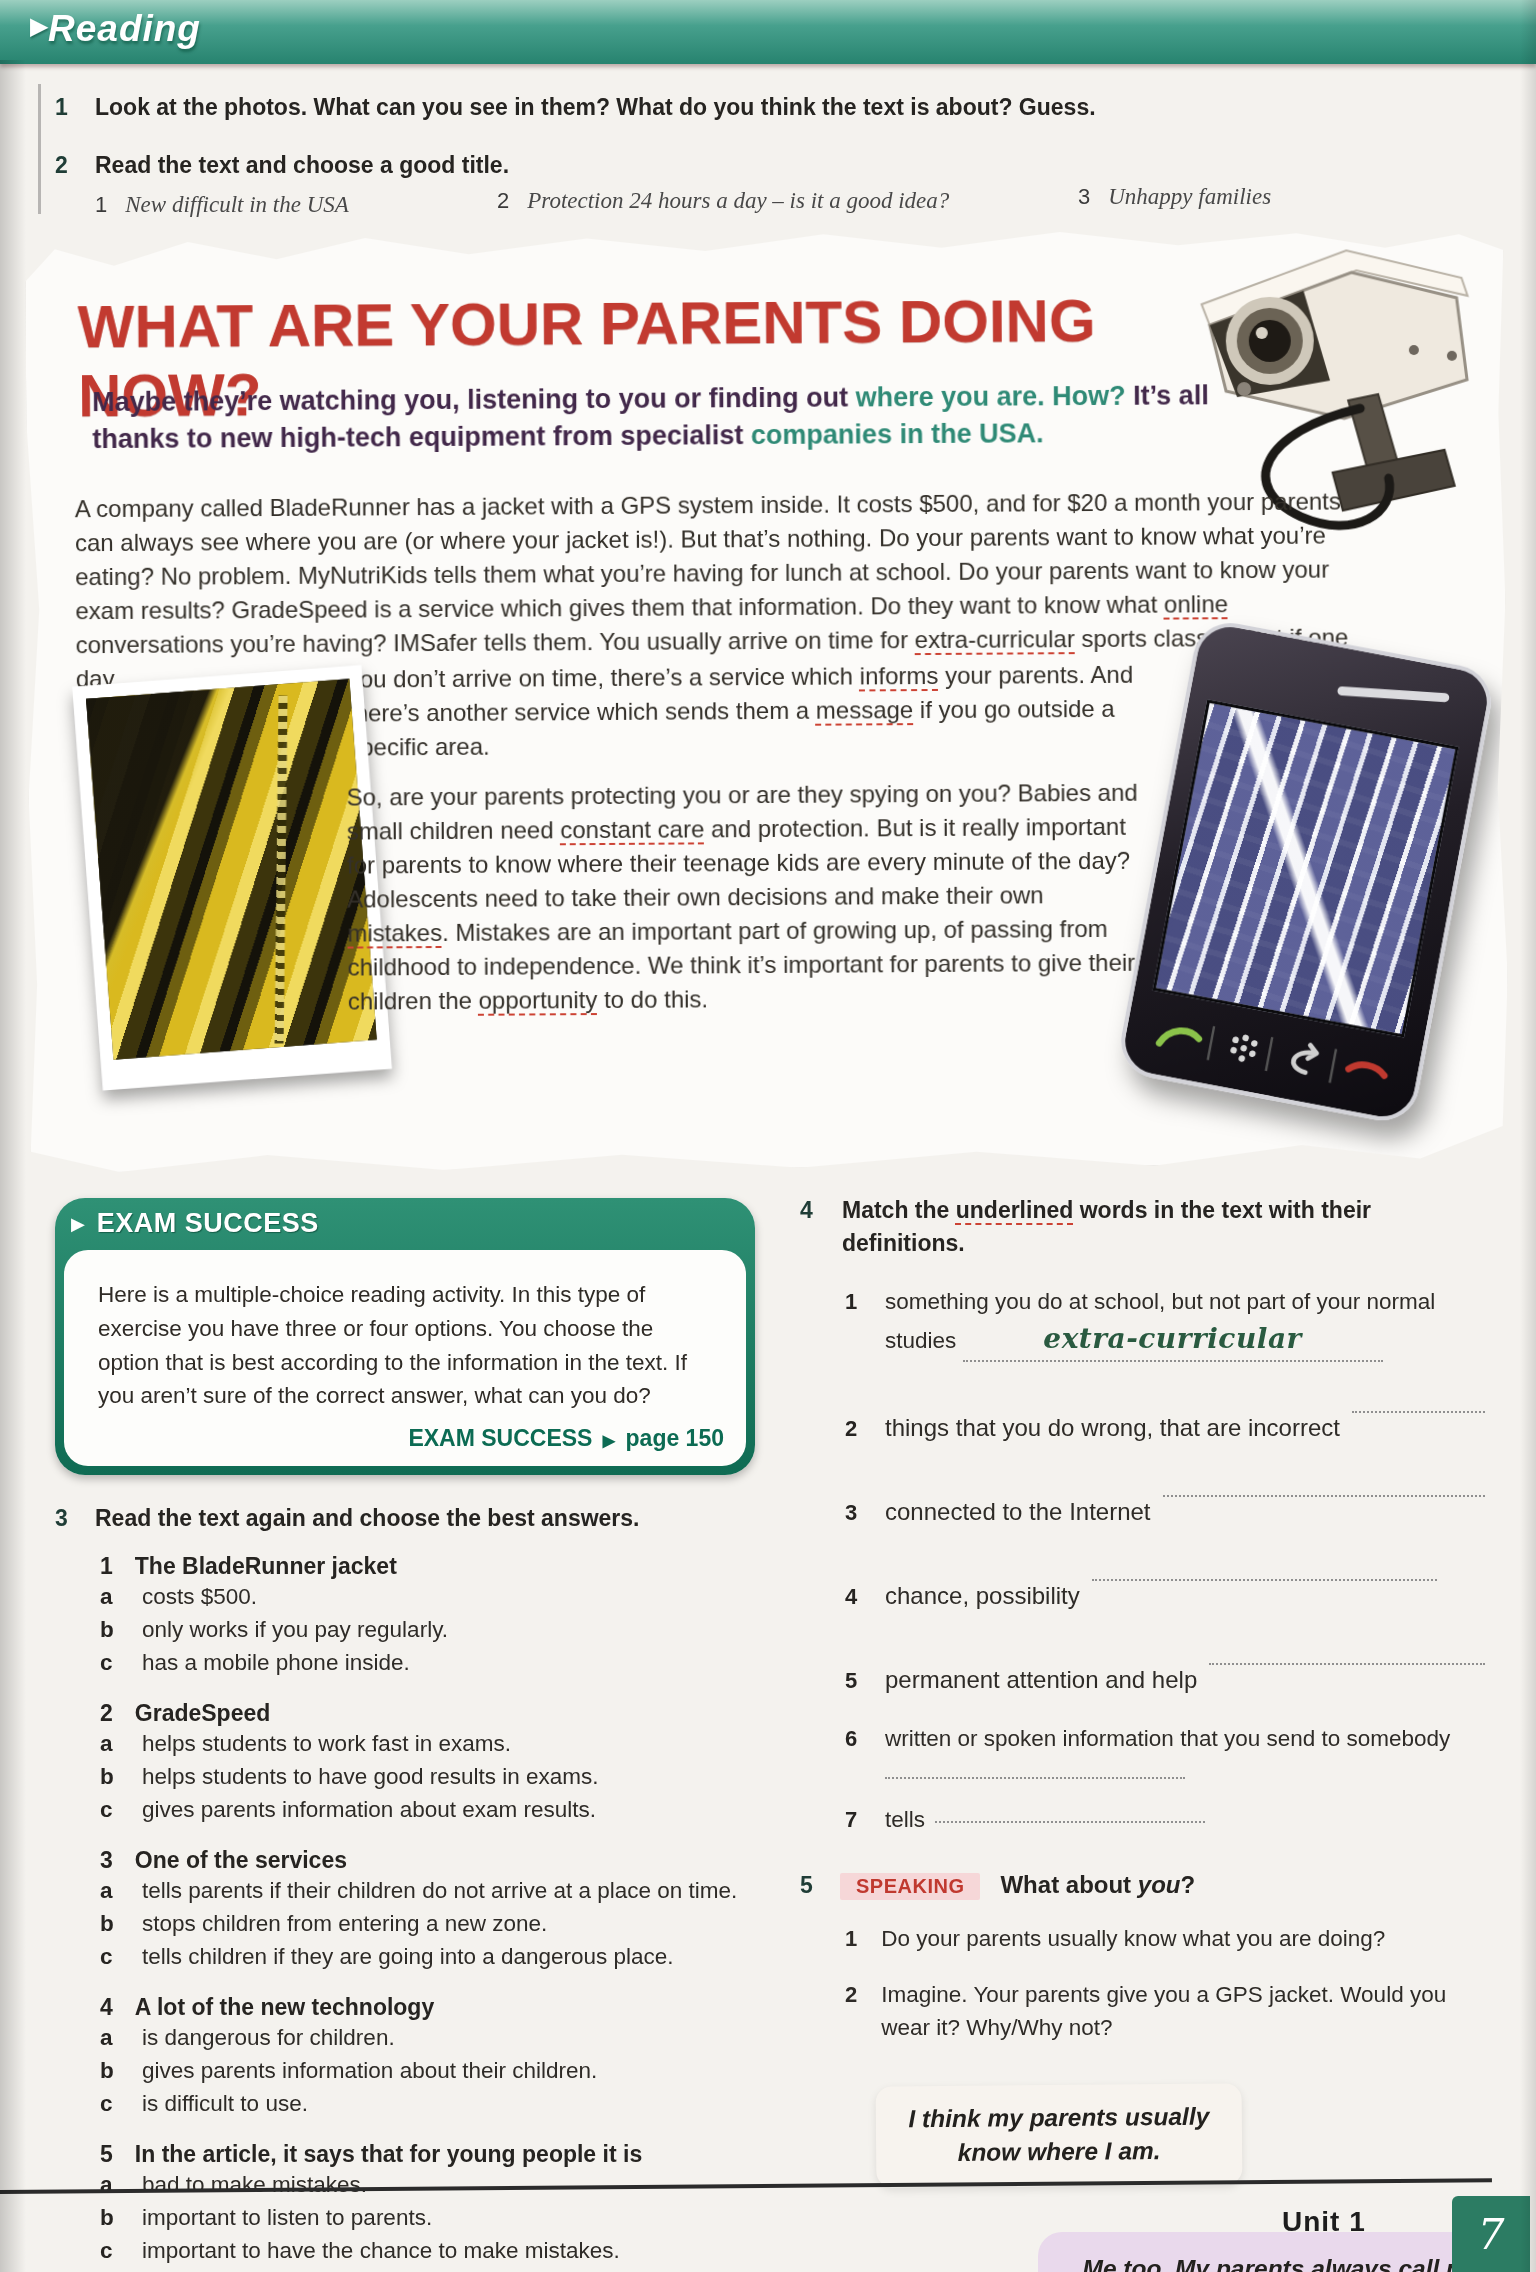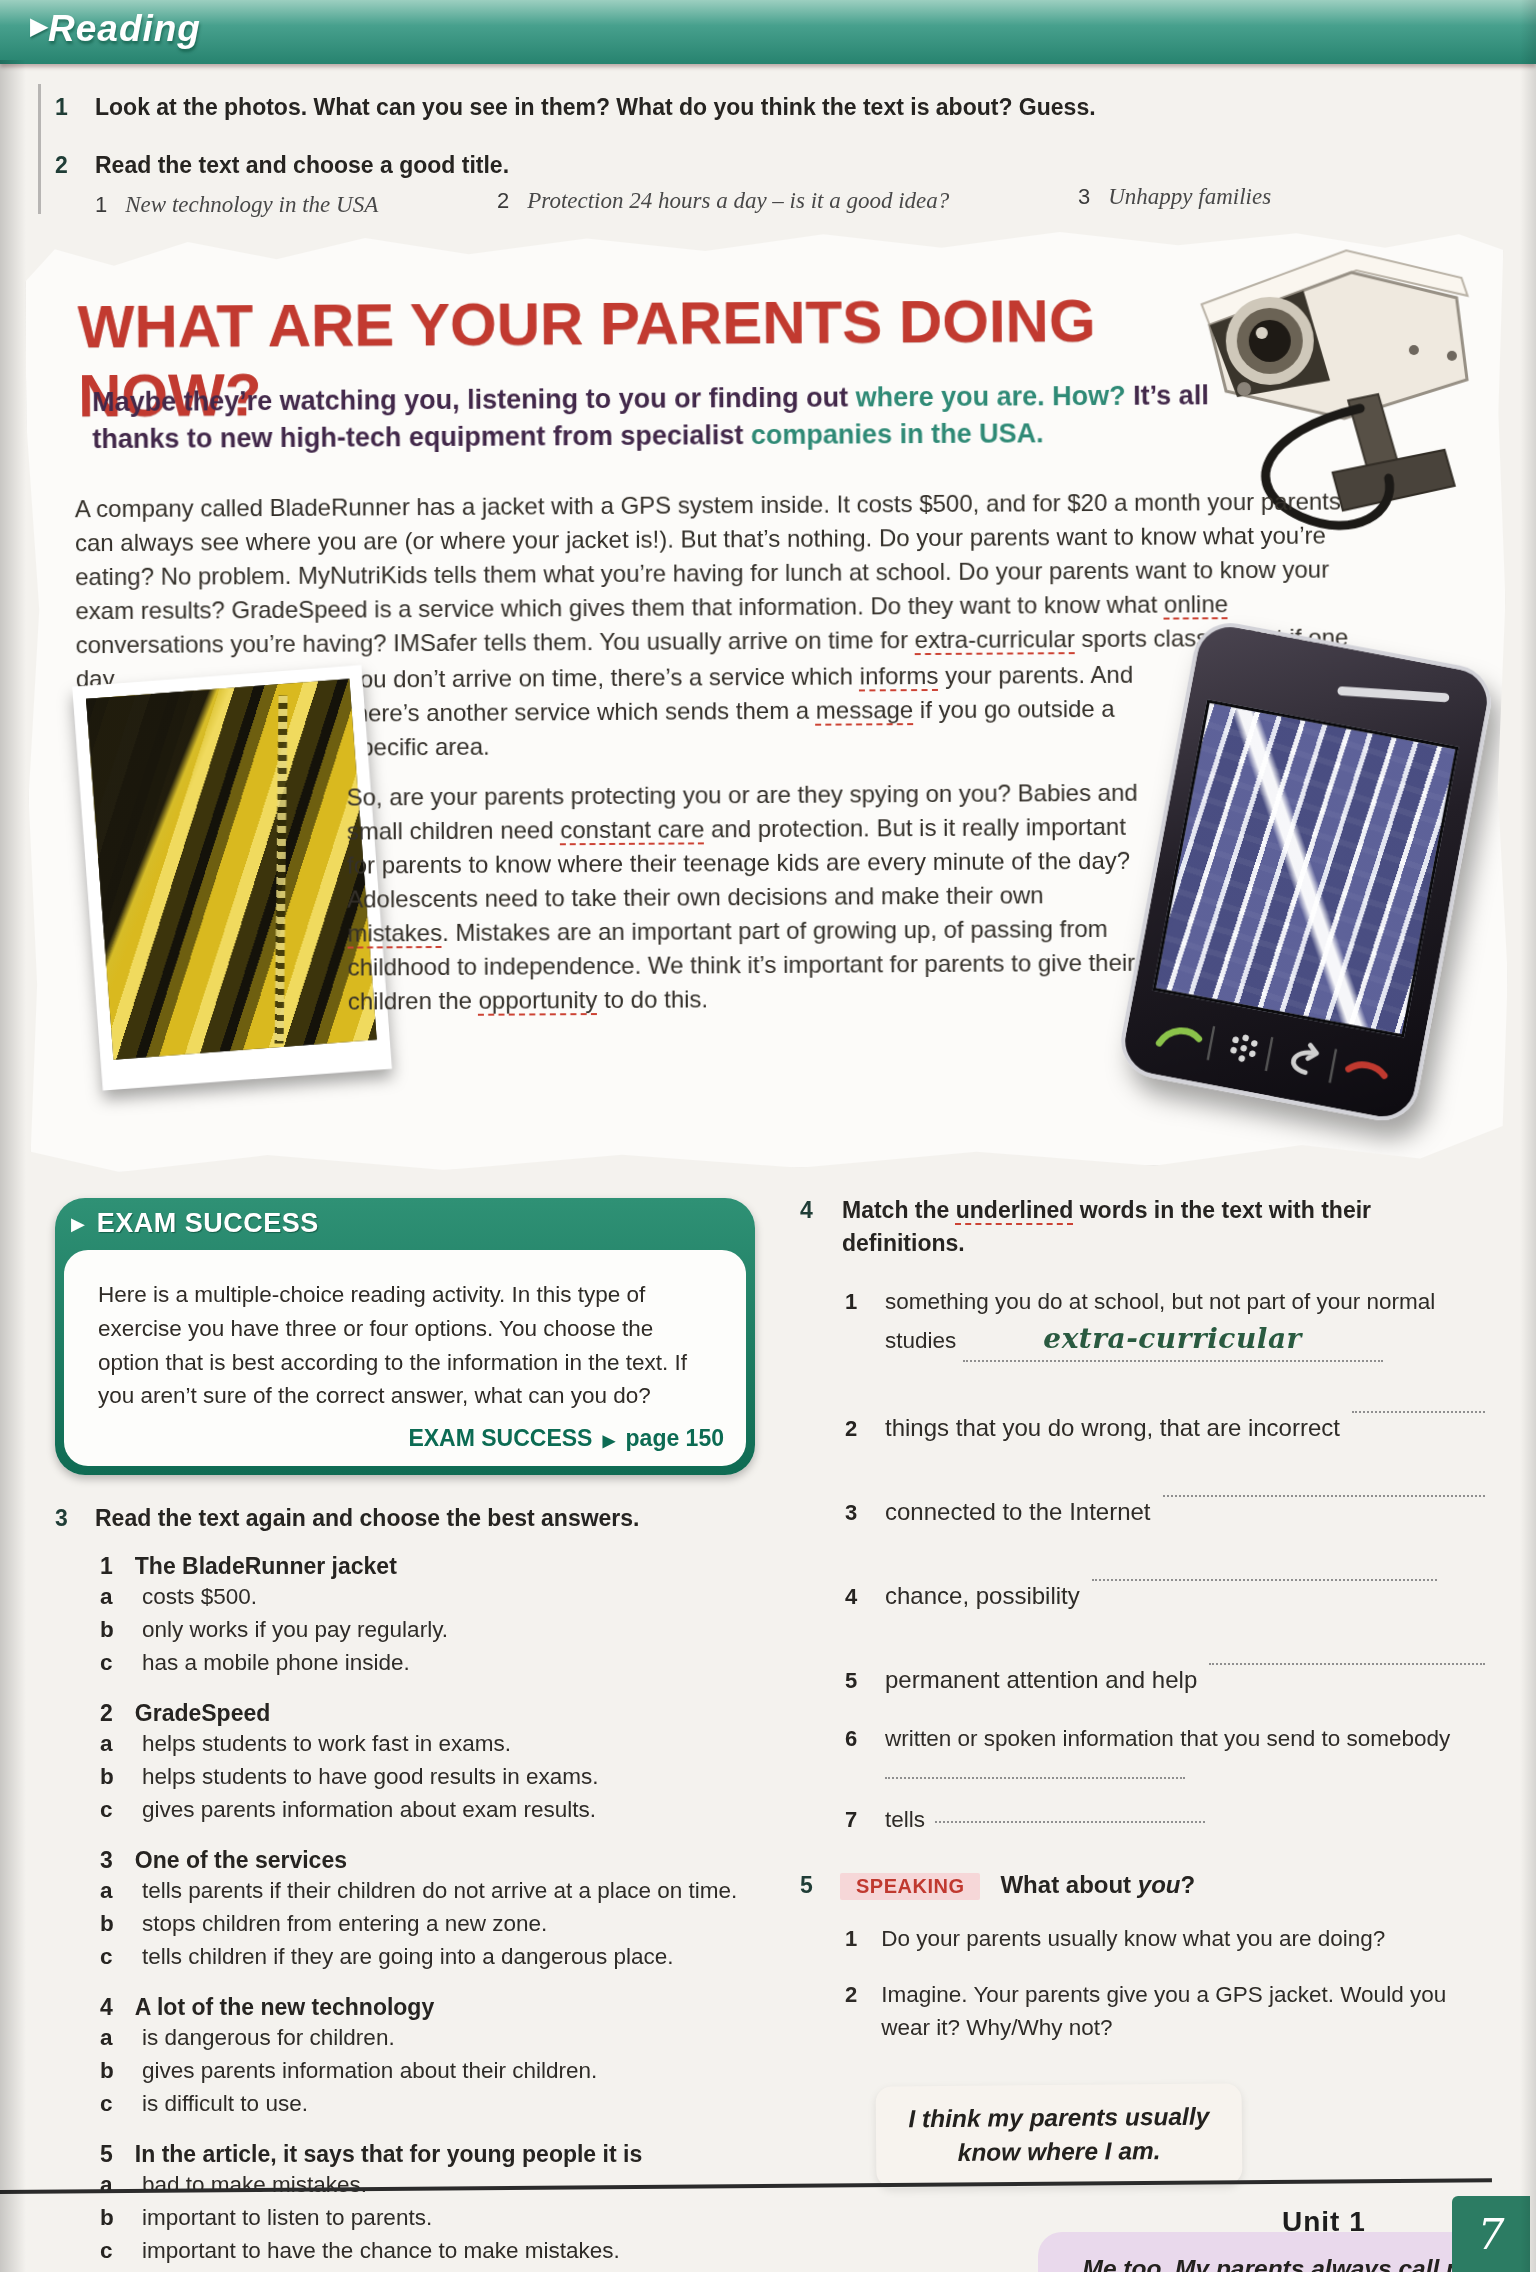--- a/index.html
+++ b/index.html
@@ -163,21 +163,21 @@
     <span class="ex-title">Look at the photos. What can you see in them? What do you think the text is about? Guess.</span>
   </div>
 
   <div class="ex-row" style="left:55px;top:152px;width:1430px;">
     <span class="ex-num">2</span>
     <span class="ex-title">Read the text and choose a good title.</span>
   </div>
 
   <div class="title-opt" style="left:95px;top:192px;">
     <span class="n">1</span>
-    <span class="t">New technology in the USA</span>
+    <span class="t">New difficult in the USA</span>
   </div>
   <div class="title-opt" style="left:497px;top:188px;">
     <span class="n">2</span>
     <span class="t">Protection 24 hours a day – is it a good idea?</span>
   </div>
   <div class="title-opt" style="left:1078px;top:184px;">
     <span class="n">3</span>
     <span class="t">Unhappy families</span>
   </div>
 

